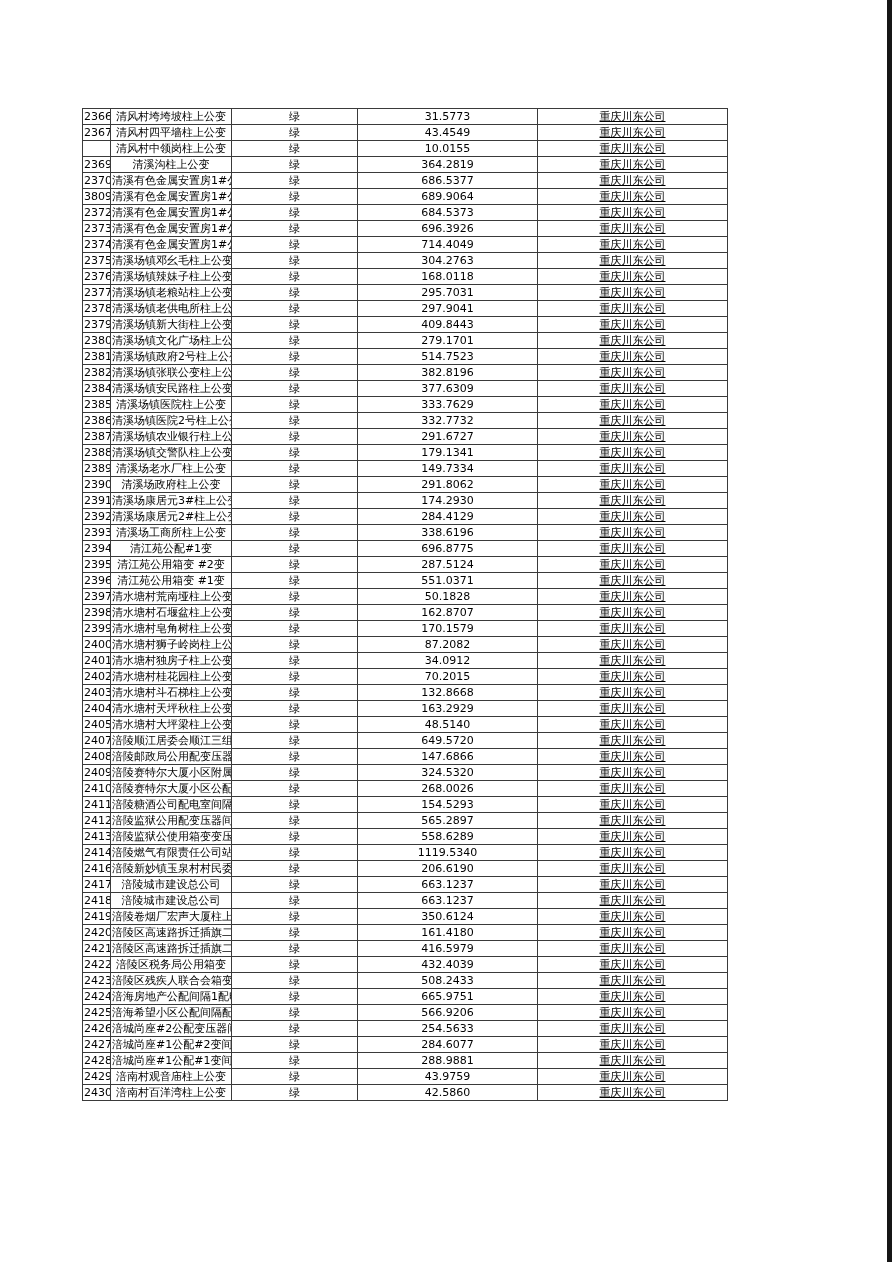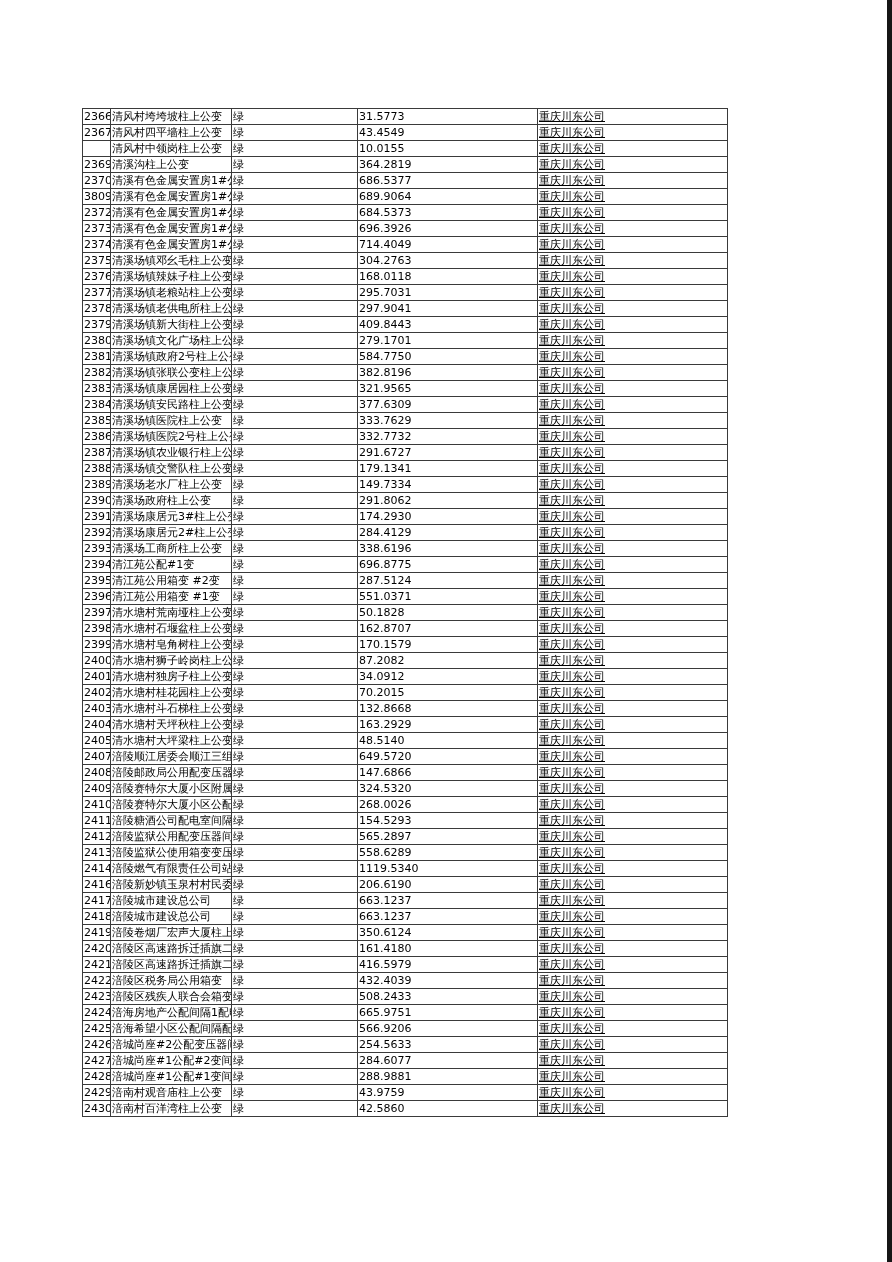--- a/index.html
+++ b/index.html
@@ -3,21 +3,21 @@
 <meta charset="utf-8">
 <style>
   * { margin:0; padding:0; box-sizing:border-box; }
   html,body { width:892px; height:1262px; }
   body {
     position:relative;
     background:#ffffff;
     font-family:"DejaVu Sans","Liberation Sans",sans-serif;
     overflow:hidden;
   }
-  .page { position:absolute; inset:0; background:#ffffff; }
+  .page { position:absolute; inset:0; background:#ffffff;text-align:center; }
   .table-wrap { position:absolute; left:82px; top:108px; }
   table.grid {
     border-collapse:collapse;
     table-layout:fixed;
     width:645px;
   }
   table.grid td {
     border:1px solid #3a3a3a;
     height:16px;
     font-size:11px;
@@ -157,35 +157,28 @@
             <td class="c-id" style="border-color: rgb(58, 58, 58);">2380</td>
             <td class="c-name" style="border-color: rgb(58, 58, 58);">清溪场镇文化广场柱上公变</td>
             <td class="c-status" style="border-color: rgb(58, 58, 58);">绿</td>
             <td class="c-value" style="border-color: rgb(58, 58, 58);">279.1701</td>
             <td class="c-company" style="border-color: rgb(58, 58, 58);"><span>重庆川东公司</span></td>
           </tr>
           <tr>
             <td class="c-id" style="border-color: rgb(58, 58, 58);">2381</td>
             <td class="c-name" style="border-color: rgb(58, 58, 58);">清溪场镇政府2号柱上公变</td>
             <td class="c-status" style="border-color: rgb(58, 58, 58);">绿</td>
-            <td class="c-value" style="border-color: rgb(58, 58, 58);">584.7750</td>
+            <td class="c-value" style="border-color: rgb(58, 58, 58);">514.7523</td>
             <td class="c-company" style="border-color: rgb(58, 58, 58);"><span>重庆川东公司</span></td>
           </tr>
           <tr>
             <td class="c-id" style="border-color: rgb(58, 58, 58);">2382</td>
             <td class="c-name" style="border-color: rgb(58, 58, 58);">清溪场镇张联公变柱上公变</td>
             <td class="c-status" style="border-color: rgb(58, 58, 58);">绿</td>
             <td class="c-value" style="border-color: rgb(58, 58, 58);">382.8196</td>
-            <td class="c-company" style="border-color: rgb(58, 58, 58);"><span>重庆川东公司</span></td>
-          </tr>
-          <tr>
-            <td class="c-id" style="border-color: rgb(58, 58, 58);">2383</td>
-            <td class="c-name" style="border-color: rgb(58, 58, 58);">清溪场镇康居园柱上公变</td>
-            <td class="c-status" style="border-color: rgb(58, 58, 58);">绿</td>
-            <td class="c-value" style="border-color: rgb(58, 58, 58);">321.9565</td>
             <td class="c-company" style="border-color: rgb(58, 58, 58);"><span>重庆川东公司</span></td>
           </tr>
           <tr>
             <td class="c-id" style="border-color: rgb(58, 58, 58);">2384</td>
             <td class="c-name" style="border-color: rgb(58, 58, 58);">清溪场镇安民路柱上公变</td>
             <td class="c-status" style="border-color: rgb(58, 58, 58);">绿</td>
             <td class="c-value" style="border-color: rgb(58, 58, 58);">377.6309</td>
             <td class="c-company" style="border-color: rgb(58, 58, 58);"><span>重庆川东公司</span></td>
           </tr>
           <tr>

